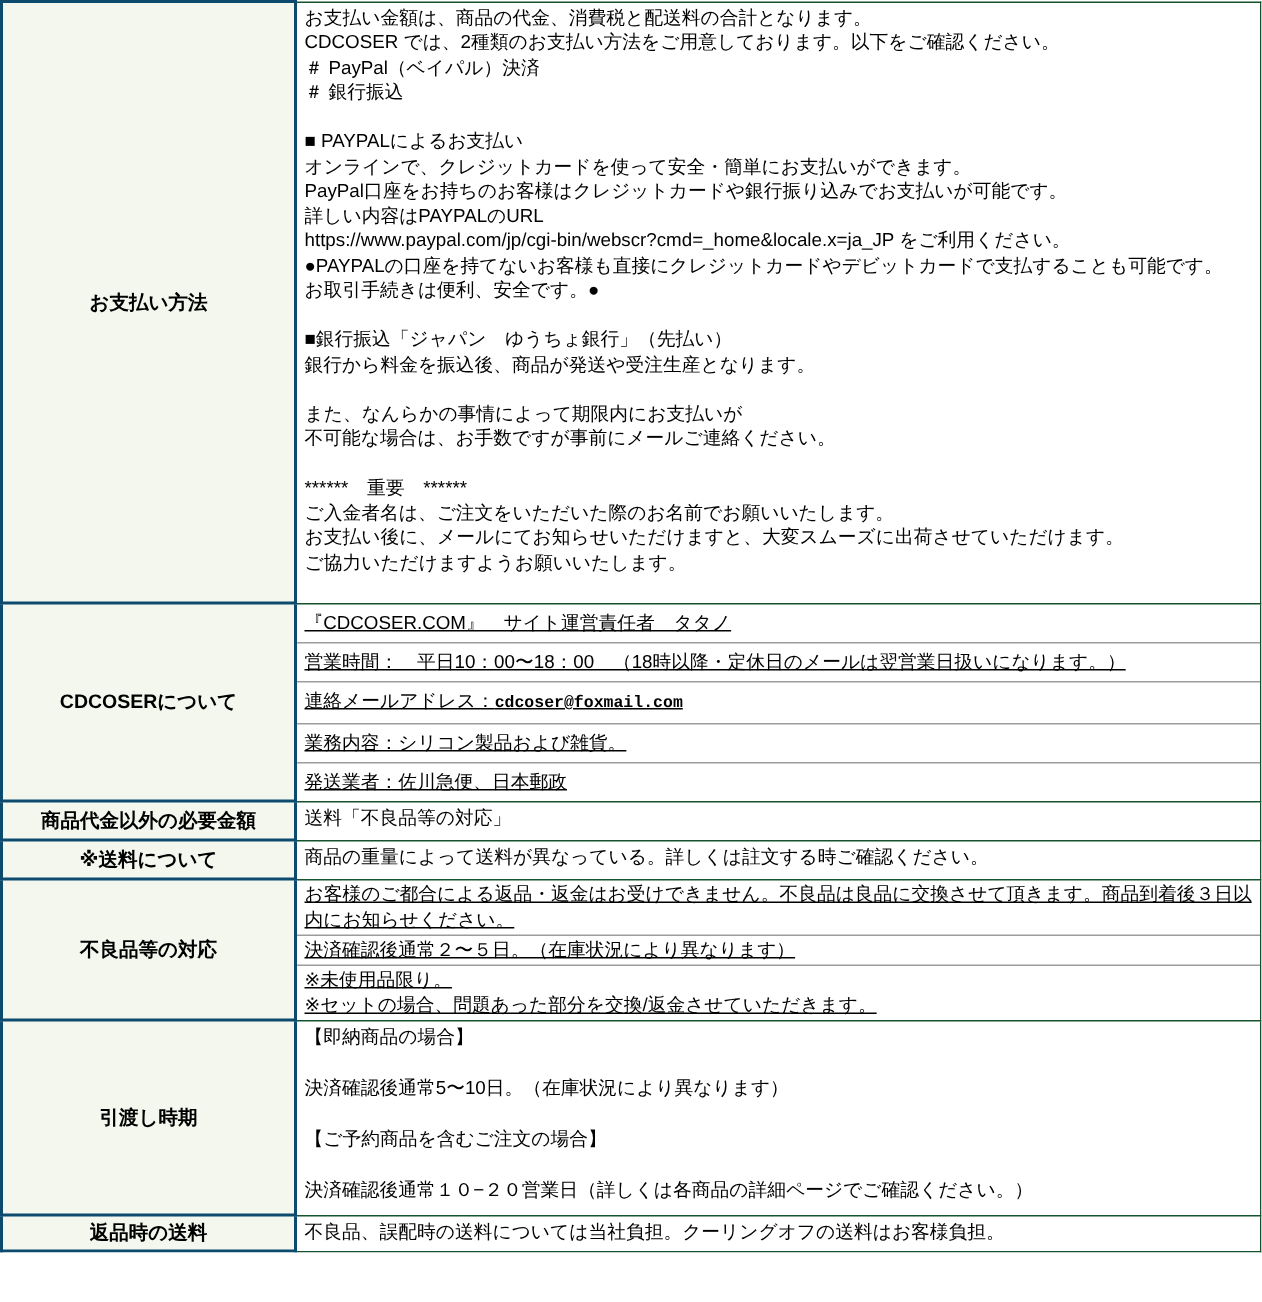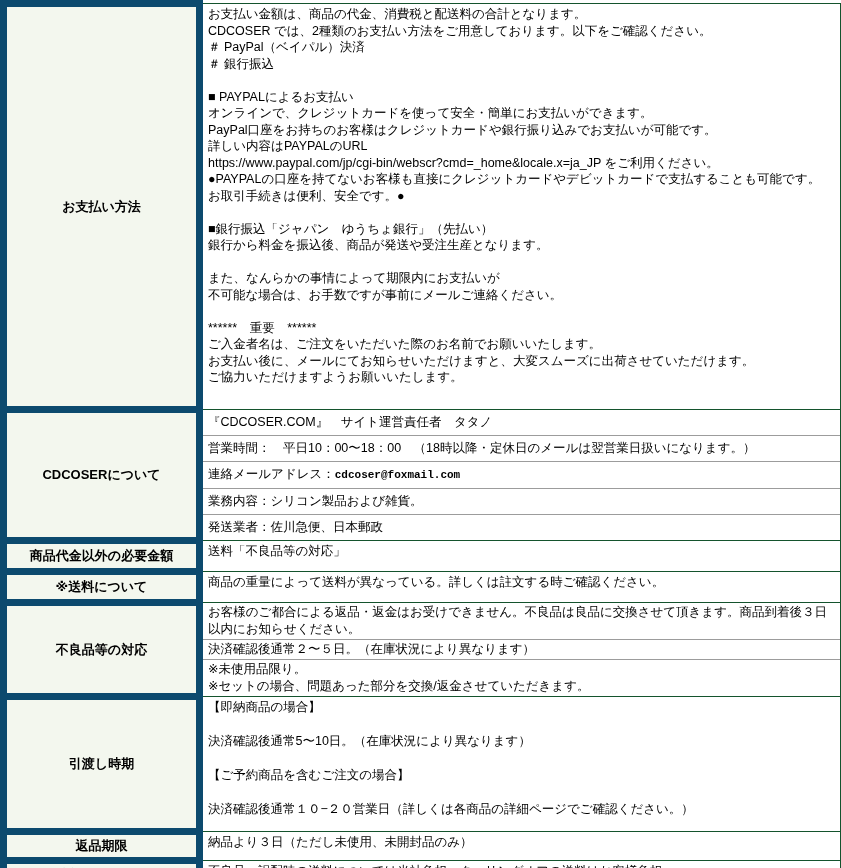--- a/index.html
+++ b/index.html
@@ -12,21 +12,21 @@
   table.info{
     width:841px;
     border-collapse:collapse;
     table-layout:fixed;
     border:1px solid #000;
   }
   col.c1{width:196px;}
   td{vertical-align:middle;}
   td.hdr{
     background:#f3f7ee;
-    border:7px solid #0c4a6e;
+    border:2px solid #0c4a6e;
     font-weight:bold;
     text-align:center;
     font-size:13px;
     padding:2px;
   }
   td.content{
     border:1px solid #14532d;
     padding:2px 5px;
     vertical-align:top;
   }
@@ -34,20 +34,21 @@
   .multiline{
     white-space:pre-line;
     line-height:16.5px;
   }
   .multiline.lh17{line-height:17px;}
   .subrow{
     border-bottom:1px solid #9c9c9c;
     padding:4px 5px;
     line-height:17px;
     overflow:hidden;
+    text-decoration:underline;
   }
   .subrow:last-child{border-bottom:none;}
   .subrow.tight{padding:1px 5px;}
   .subrow.flat{padding:0 5px;}
   tr.r1 td{height:395px;}
   tr.r6 td{height:124px;}
   tr.r3 td,tr.r4 td{height:20px;}
   tr.r8 td{height:18px;}
   tr.r9 td{height:13px;}
   b.email{font-family:"Liberation Mono","DejaVu Sans Mono",monospace;font-size:11px;}
@@ -129,23 +130,19 @@
 
 決済確認後通常5〜10日。（在庫状況により異なります）
 
 【ご予約商品を含むご注文の場合】
 
 決済確認後通常１０−２０営業日（詳しくは各商品の詳細ページでご確認ください。）</div>
     </td>
   </tr>
 
 
-  <tr class="r8">
-    <td class="hdr">返品期限</td>
-    <td class="content">納品より３日（ただし未使用、未開封品のみ）</td>
-  </tr>
 
   <tr class="r9">
     <td class="hdr">返品時の送料</td>
     <td class="content">不良品、誤配時の送料については当社負担。クーリングオフの送料はお客様負担。</td>
   </tr>
 </tbody>
   </table>
 
 </body></html>

